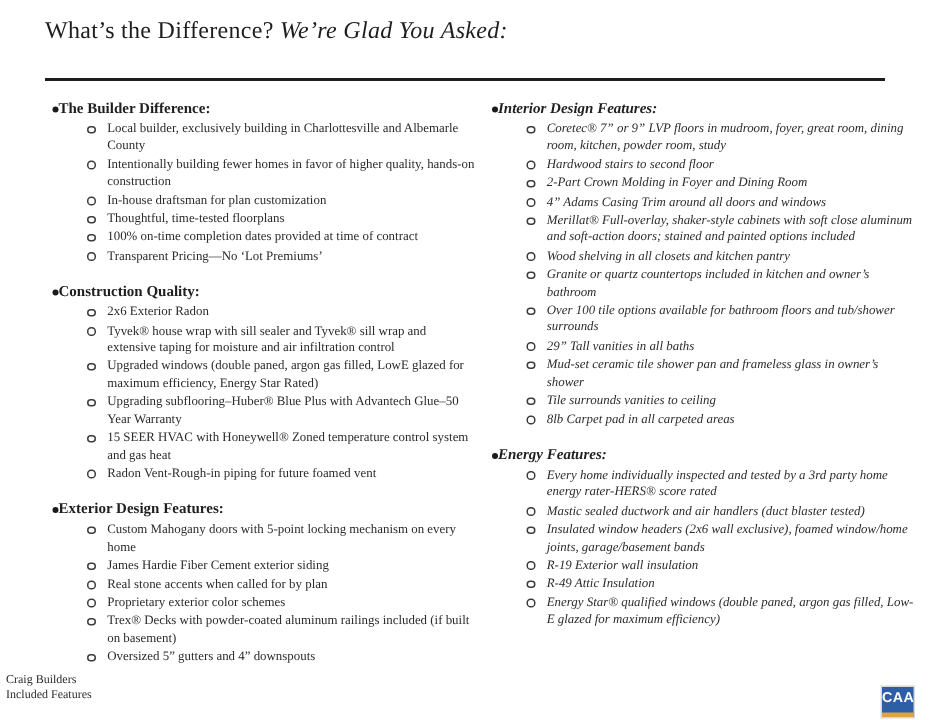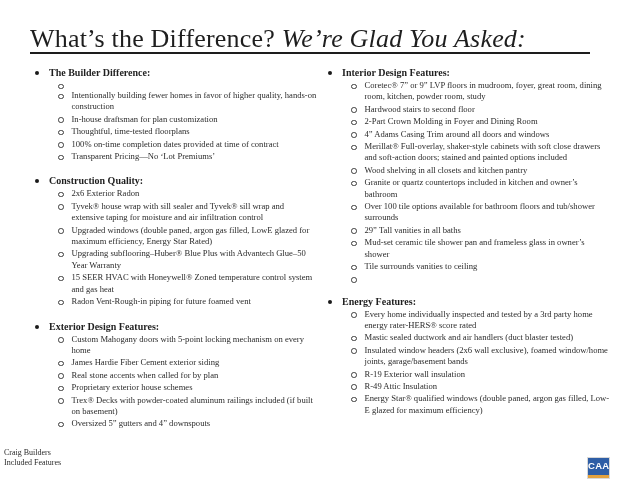--- a/index.html
+++ b/index.html
@@ -2,39 +2,39 @@
 <html><head>
 <meta charset="utf-8">
 <style>
   html, body { margin:0; padding:0; }
   body {
     width:621px; height:480px; background:#ffffff; position:relative;
     font-family:"Liberation Serif", serif; color:#262626; overflow:hidden;
   }
   .page { position:absolute; inset:0; background:#ffffff; }
   .title {
-    position:absolute; left:30px; top:24px; font-size:26px; color:#1e1e1e;
+    position:absolute; left:30px; top:12px; font-size:16px; color:#1e1e1e;
     white-space:nowrap; letter-spacing:0.2px;
   }
   .title .it { font-style:italic; }
   .rule {
     position:absolute; left:30px; top:52px; width:560px; height:0;
     border-top:2px solid #1d1d1d;
   }
   .col { position:absolute; top:66px; width:288px; }
   .col-left  { left:30px; }
-  .col-right { left:323px; }
+  .col-right { left:323px;font-style:italic; }
   .section { margin-bottom:12px; }
   .heading-row { display:flex; align-items:flex-start; }
   .hbullet {
     width:4px; height:4px; border-radius:50%; background:#1a1a1a;
     margin:5px 0 0 5px; flex:none;
   }
   .heading {
-    font-weight:bold; font-size:10px; line-height:13px; margin-left:10px;
+    font-weight:bold; font-size:10px; line-height:13px; margin-left:0;
     color:#1f1f1f;
   }
   .item-row { display:flex; align-items:flex-start; margin-top:1px; }
   .obullet {
     width:3.5px; height:3.5px; border:1px solid #3c3c3c; border-radius:50%;
     margin:3.5px 0 0 28px; flex:none; background:transparent;
   }
   .item-text { font-size:8.6px; line-height:11.4px; margin-left:8px; flex:1; color:#2b2b2b; }
   .footer {
     position:absolute; left:4px; top:448px; width:621px; 
@@ -63,20 +63,21 @@
 
   <div class="col col-left">
 
     <div class="section">
       <div class="heading-row">
         <span class="hbullet"></span>
         <span class="heading">The Builder Difference:</span>
       </div>
       <div class="item-row">
           <span class="obullet"></span>
+          <span class="item-text">Local builder, exclusively building in Charlottesville and Albemarle County</span>
         </div>
       <div class="item-row">
           <span class="obullet"></span>
           <span class="item-text">Intentionally building fewer homes in favor of higher quality, hands-on construction</span>
         </div>
       <div class="item-row">
           <span class="obullet"></span>
           <span class="item-text">In-house draftsman for plan customization</span>
         </div>
       <div class="item-row">
@@ -136,21 +137,21 @@
       <div class="item-row">
           <span class="obullet"></span>
           <span class="item-text">James Hardie Fiber Cement exterior siding</span>
         </div>
       <div class="item-row">
           <span class="obullet"></span>
           <span class="item-text">Real stone accents when called for by plan</span>
         </div>
       <div class="item-row">
           <span class="obullet"></span>
-          <span class="item-text">Proprietary exterior house schemes</span>
+          <span class="item-text">Proprietary exterior color schemes</span>
         </div>
       <div class="item-row">
           <span class="obullet"></span>
           <span class="item-text">Trex® Decks with powder-coated aluminum railings included (if built on basement)</span>
         </div>
       <div class="item-row">
           <span class="obullet"></span>
           <span class="item-text">Oversized 5” gutters and 4” downspouts</span>
         </div>
     </div>
@@ -175,21 +176,21 @@
       <div class="item-row">
           <span class="obullet"></span>
           <span class="item-text">2-Part Crown Molding in Foyer and Dining Room</span>
         </div>
       <div class="item-row">
           <span class="obullet"></span>
           <span class="item-text">4” Adams Casing Trim around all doors and windows</span>
         </div>
       <div class="item-row">
           <span class="obullet"></span>
-          <span class="item-text">Merillat® Full-overlay, shaker-style cabinets with soft close drawers and soft-action doors; stained and painted options included</span>
+          <span class="item-text">Merillat® Full-overlay, shaker-style cabinets with soft close aluminum and soft-action doors; stained and painted options included</span>
         </div>
       <div class="item-row">
           <span class="obullet"></span>
           <span class="item-text">Wood shelving in all closets and kitchen pantry</span>
         </div>
       <div class="item-row">
           <span class="obullet"></span>
           <span class="item-text">Granite or quartz countertops included in kitchen and owner’s bathroom</span>
         </div>
       <div class="item-row">
@@ -203,20 +204,21 @@
       <div class="item-row">
           <span class="obullet"></span>
           <span class="item-text">Mud-set ceramic tile shower pan and frameless glass in owner’s shower</span>
         </div>
       <div class="item-row">
           <span class="obullet"></span>
           <span class="item-text">Tile surrounds vanities to ceiling</span>
         </div>
       <div class="item-row">
           <span class="obullet"></span>
+          <span class="item-text">8lb Carpet pad in all carpeted areas</span>
         </div>
     </div>
 
     <div class="section">
       <div class="heading-row">
         <span class="hbullet"></span>
         <span class="heading">Energy Features:</span>
       </div>
       <div class="item-row">
           <span class="obullet"></span>

